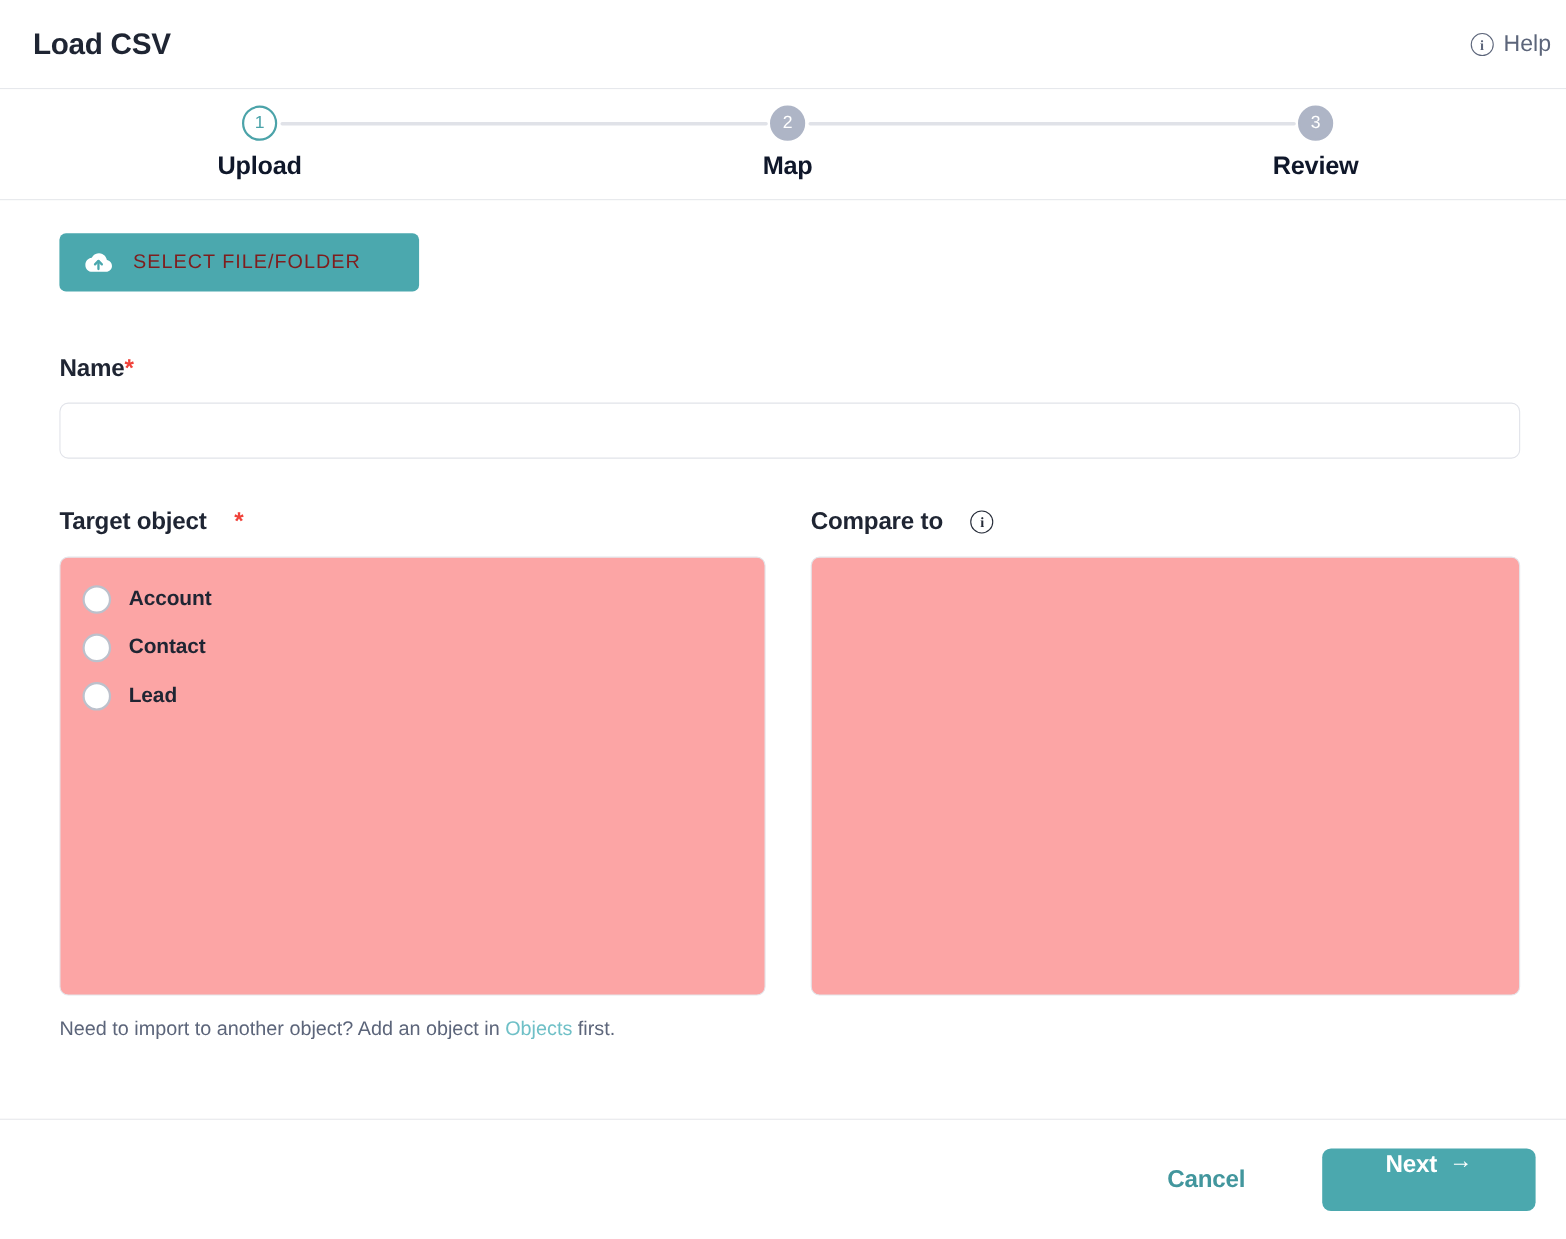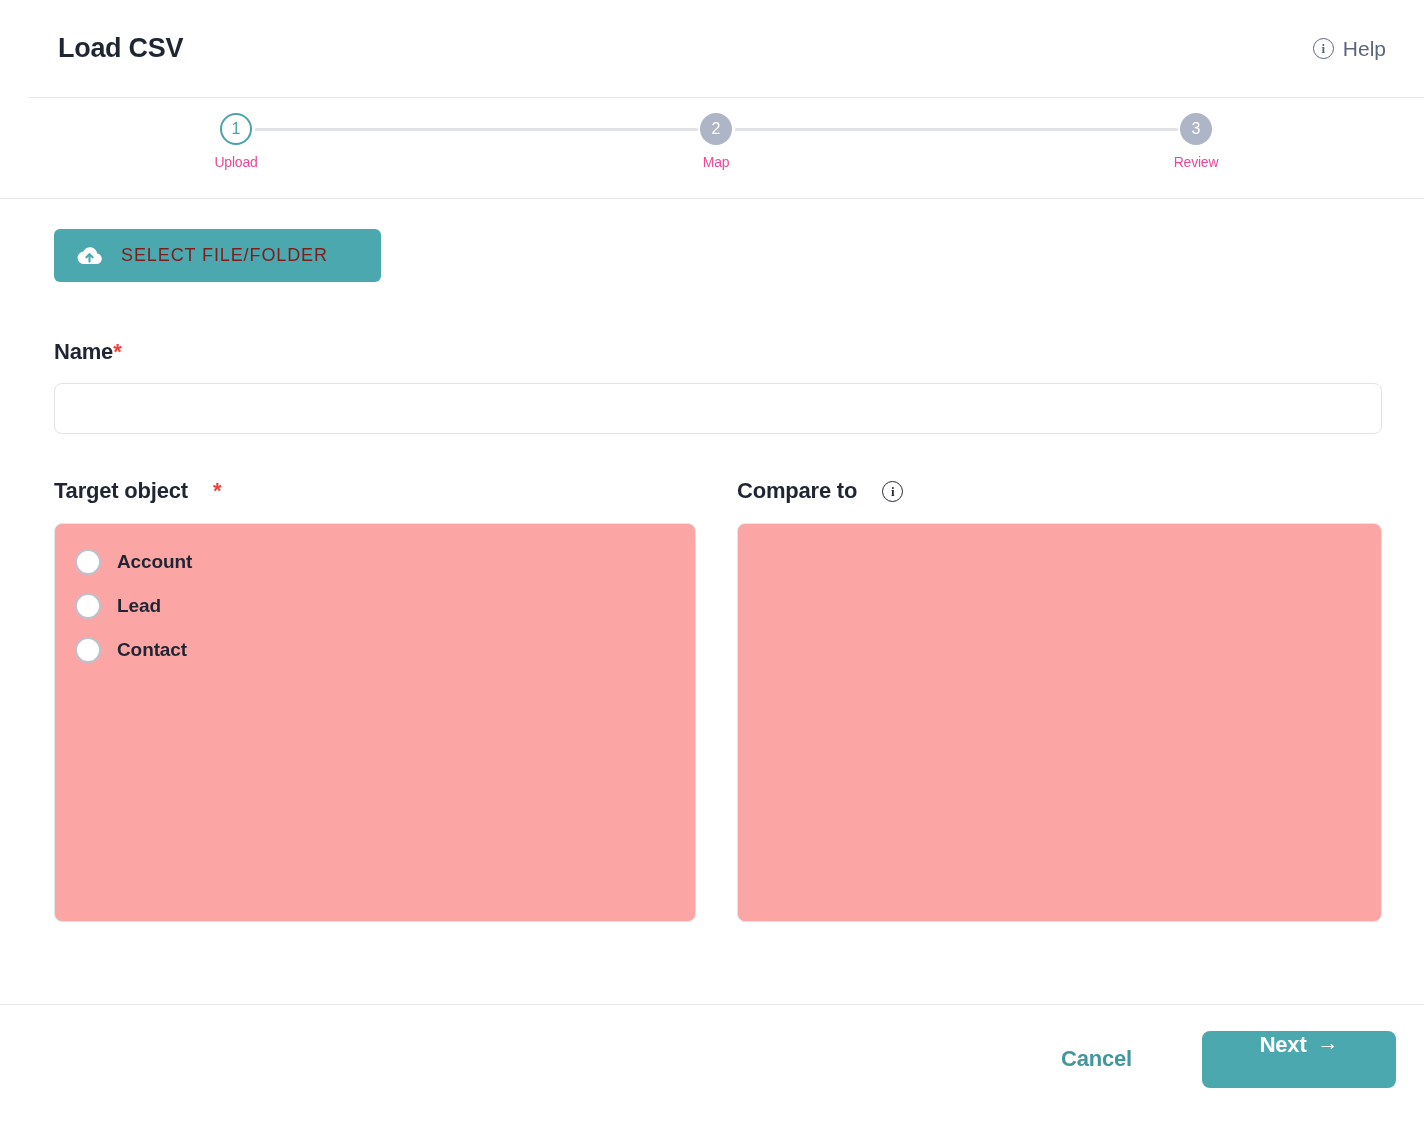--- a/index.html
+++ b/index.html
@@ -12,27 +12,26 @@
     width: 1424px;
     height: 1126px;
     font-family: "Liberation Sans", sans-serif;
     color: #242a37;
     overflow: hidden;
     position: relative;
   }
 
   
   .header {
-    height: 98px;
+    height: 81px;
     border-bottom: 1px solid #e6e8ec;
     display: flex;
     align-items: center;
     justify-content: space-between;
-    padding: 0 36px 0 28px;
-    margin-left: 28px;
+    padding: 0 12px 0 28px;
   }
   .page-title {
     font-size: 27px;
     font-weight: bold;
     letter-spacing: -0.3px;
     color: #1f2533;
     margin-left: 2px;
   }
   .help-link {
     display: flex;
@@ -93,23 +92,23 @@
     color: #4ba3a9;
     background: #ffffff;
   }
   .step.inactive .step-circle {
     background: #aeb5c6;
     color: #ffffff;
     border: 2px solid #aeb5c6;
   }
   .step-label {
     margin-top: 9px;
-    font-size: 14px;
-    font-weight: normal;
-    color: #ec4899;
+    font-size: 23px;
+    font-weight: bold;
+    color: #0f172a;
     letter-spacing: -0.2px;
   }
   .step-line {
     position: absolute;
     top: 30px;
     height: 3px;
     background: #e0e2e8;
     z-index: 1;
     border-radius: 2px;
   }
@@ -249,21 +248,21 @@
   }
   .hint a {
     color: #6fc0c7;
     text-decoration: none;
     cursor: pointer;
   }
 
   
   .footer {
     position: absolute;
-    left: 0; right: 0; bottom: 13px;
+    left: 0; right: 0; bottom: 0;
     height: 109px;
     border-top: 1px solid #e6e8ec;
     display: flex;
     align-items: center;
     justify-content: flex-end;
     gap: 64px;
     padding-right: 28px;
   }
   .cancel-btn {
     background: none;
@@ -358,38 +357,41 @@
         <span>Target object</span>
           <span class="req">*</span>
       </div>
       <div class="panel">
         <div class="radio-item">
           <span class="radio-circle"></span>
           <span class="radio-label">Account</span>
         </div>
         <div class="radio-item">
           <span class="radio-circle"></span>
-          <span class="radio-label">Lead</span>
+          <span class="radio-label">Contact</span>
         </div>
         <div class="radio-item">
           <span class="radio-circle"></span>
-          <span class="radio-label">Contact</span>
+          <span class="radio-label">Lead</span>
         </div>
       </div>
     </div>
 
     <div class="col col-right">
       <div class="col-head">
         <span>Compare to</span>
         <span class="icon-circle-i-dark">i</span>
       </div>
       <div class="panel panel-empty"></div>
     </div>
   </div>
 
+  <div class="hint">
+    <span>Need to import to another object? Add an object in </span><a>Objects</a><span> first.</span>
+  </div>
 
 </div>
 
 <div class="footer">
   <button class="cancel-btn">Cancel</button>
   <button class="next-btn">
     <span>Next</span>
     <span class="arrow">→</span>
   </button>
 </div>

